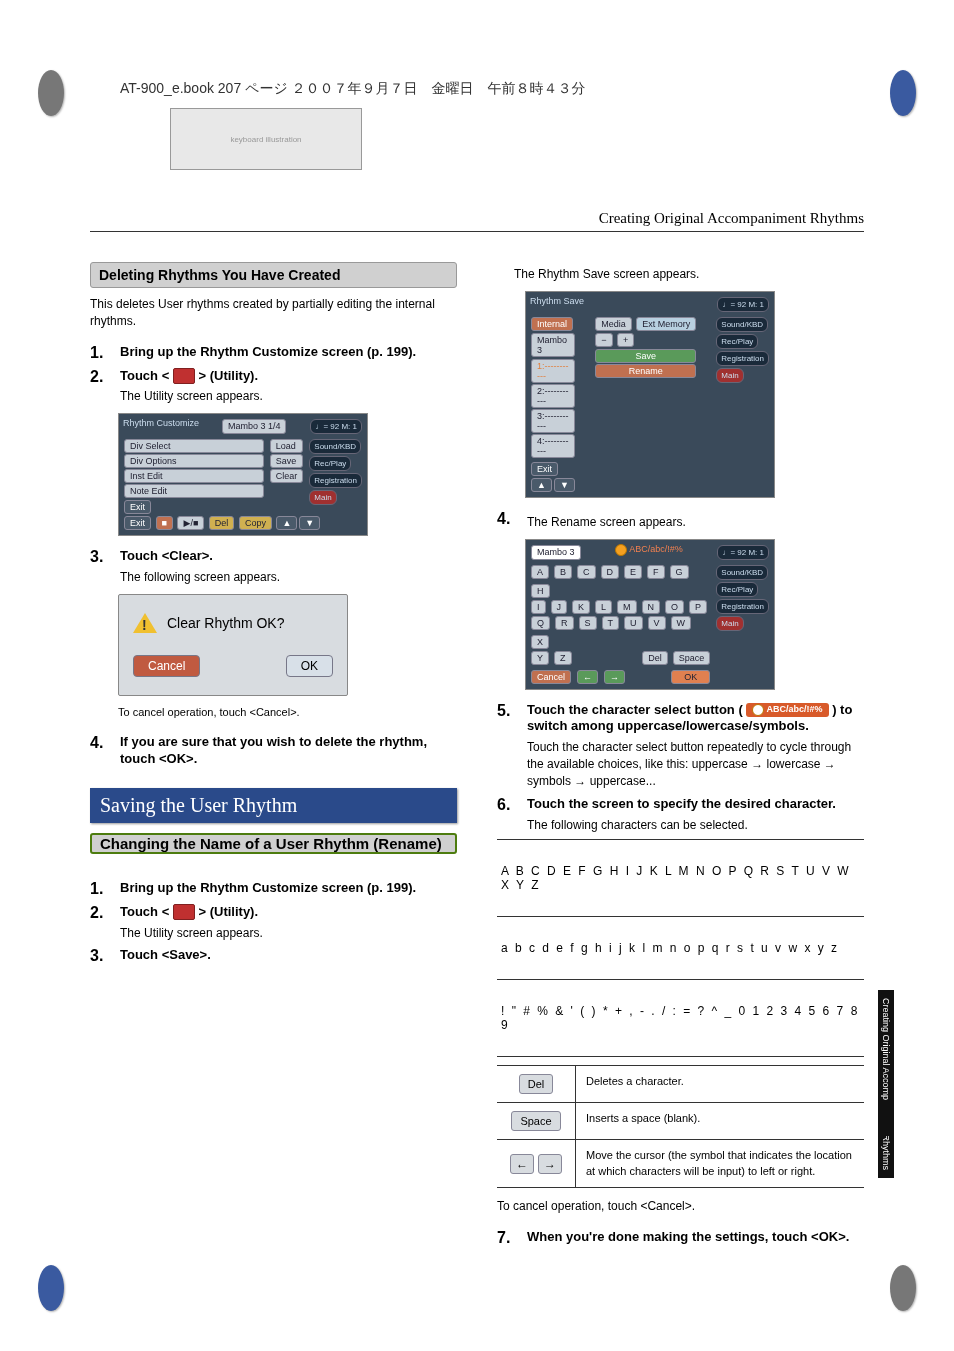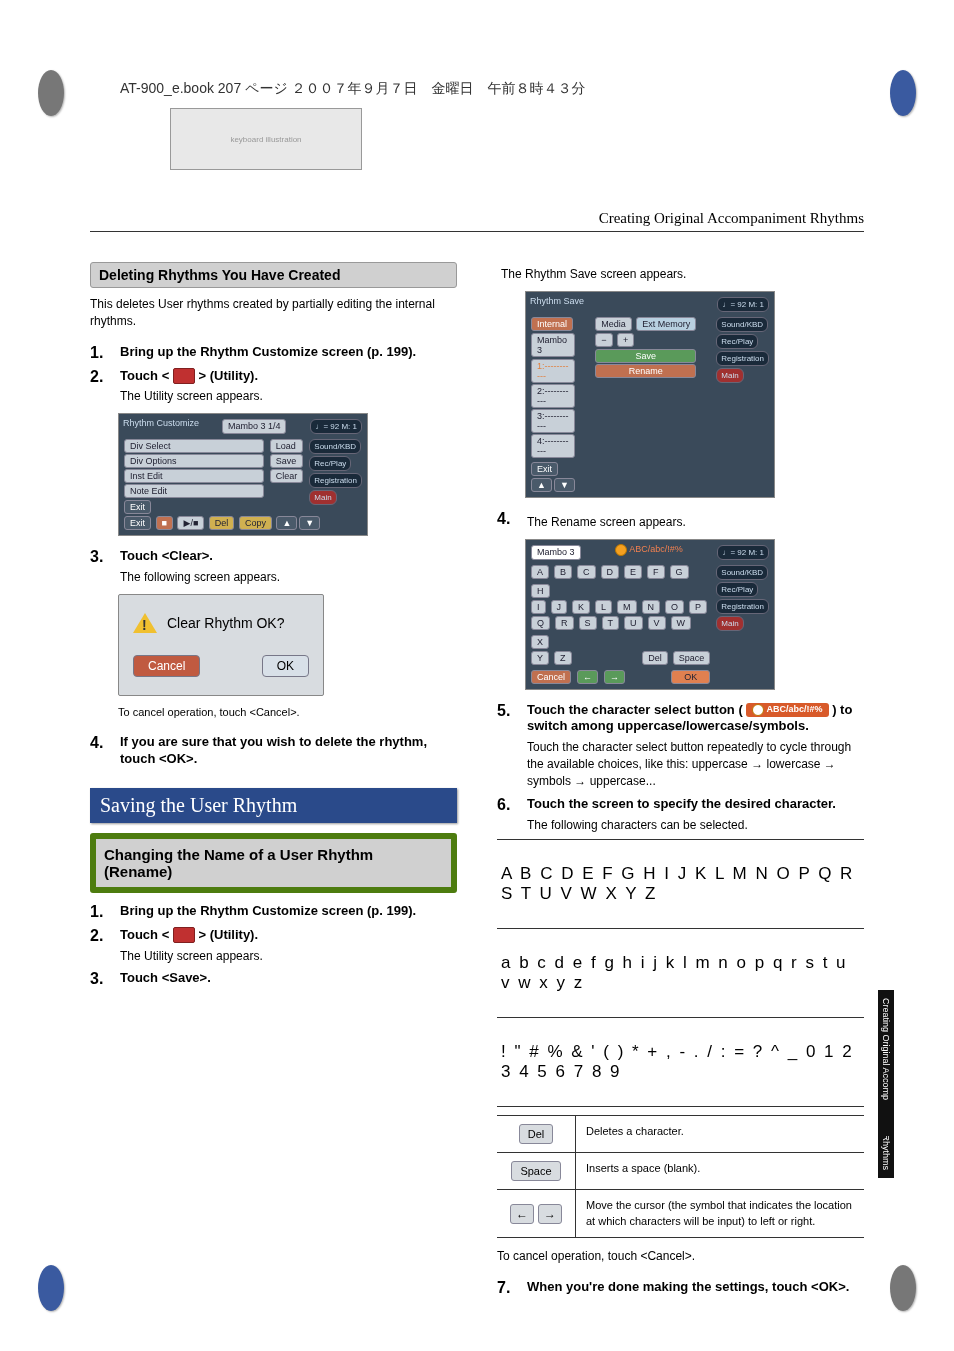--- a/index.html
+++ b/index.html
@@ -62,26 +62,26 @@
     background: #2a4a8a;
     color: #fff;
     padding: 6px 10px;
     font-size: 20px;
     font-family: Georgia, serif;
     margin: 20px 0 10px 0;
     box-shadow: 1px 1px 2px rgba(0,0,0,0.4);
   }
   .gray-heading-lg {
     background: #d0d0d0;
-    border: 6px solid #4d7c0f;
+    border: 2px solid #4d7c0f;
     border-radius: 3px;
-    padding: 7px 8px;
+    padding: 0 8px;
     font-weight: bold;
     font-size: 15px;
-    margin-bottom: 10px;
+    margin-bottom: 26px;
   }
   .intro {
     font-size: 12px;
     margin-bottom: 14px;
     line-height: 1.4;
   }
   .step {
     display: flex;
     gap: 8px;
     margin-bottom: 6px;
@@ -151,39 +151,39 @@
   .scr-btn.yel{background:#d0b050;color:#223;}
   .scr-btn.green{background:#5a9a5a;color:#fff;}
   .scr-sidebar{
     display:inline-block;background:#1a2a3a;padding:2px 4px;
     border:1px solid #667;border-radius:6px;margin:1px;font-size:8px;
   }
   .confirm-box {
     border: 1px solid #888;
     background: #d8dce0;
     padding: 18px 14px;
-    width: 206px;
+    width: 230px;
     margin: 8px 0 10px 28px;
     box-sizing:border-box;
     border-radius:2px;
   }
   .confirm-box .msg { font-size: 14px; margin-bottom: 22px;display:flex;gap:10px;align-items:center;}
   .warn-icon{
     width:0;height:0;border-left:12px solid transparent;border-right:12px solid transparent;
     border-bottom:20px solid #f0c030;position:relative;
   }
   .warn-icon::after{content:"!";position:absolute;left:-3px;top:4px;font-weight:bold;color:#333;}
   .confirm-box .btns{display:flex;justify-content:space-between;}
   .confirm-box .btn{
     border-radius:4px;padding:3px 14px;font-size:12px;
     background:#d8e0e8;border:1px solid #778;
   }
   .confirm-box .btn.cancel{background:#c05a40;color:#fff;}
   .char-row {
-    font-size: 17px;
+    font-size: 12px;
     border-top: 1px solid #333;
     padding: 24px 4px;
     letter-spacing: 2px;
   }
   .char-row.last{border-bottom:1px solid #333;}
   .btn-table {
     display:flex;border-top:1px solid #333;
   }
   .btn-table.last{border-bottom:1px solid #333;}
   .btn-table .bcell{
@@ -350,21 +350,21 @@
         <div class="step-num">3.</div>
         <div class="step-body">
           <div class="step-title">Touch &lt;Save&gt;.</div>
         </div>
       </div>
 
     </div>
 
     <div class="col">
 
-      <div class="step-desc" style="margin-left:4px">The Rhythm Save screen appears.</div>
+      <div class="step-desc" style="margin-left:17px">The Rhythm Save screen appears.</div>
 
       <div class="screenshot">
         <div style="display:flex;justify-content:space-between;margin-bottom:3px">
           <span>Rhythm Save</span>
           <span class="scr-sidebar">♩= 92  M: 1</span>
         </div>
         <div style="display:flex;gap:18px">
           <div style="flex:1">
             <div><span class="scr-btn red">Internal</span>
                  <span class="scr-btn">Mambo 3</span></div>

